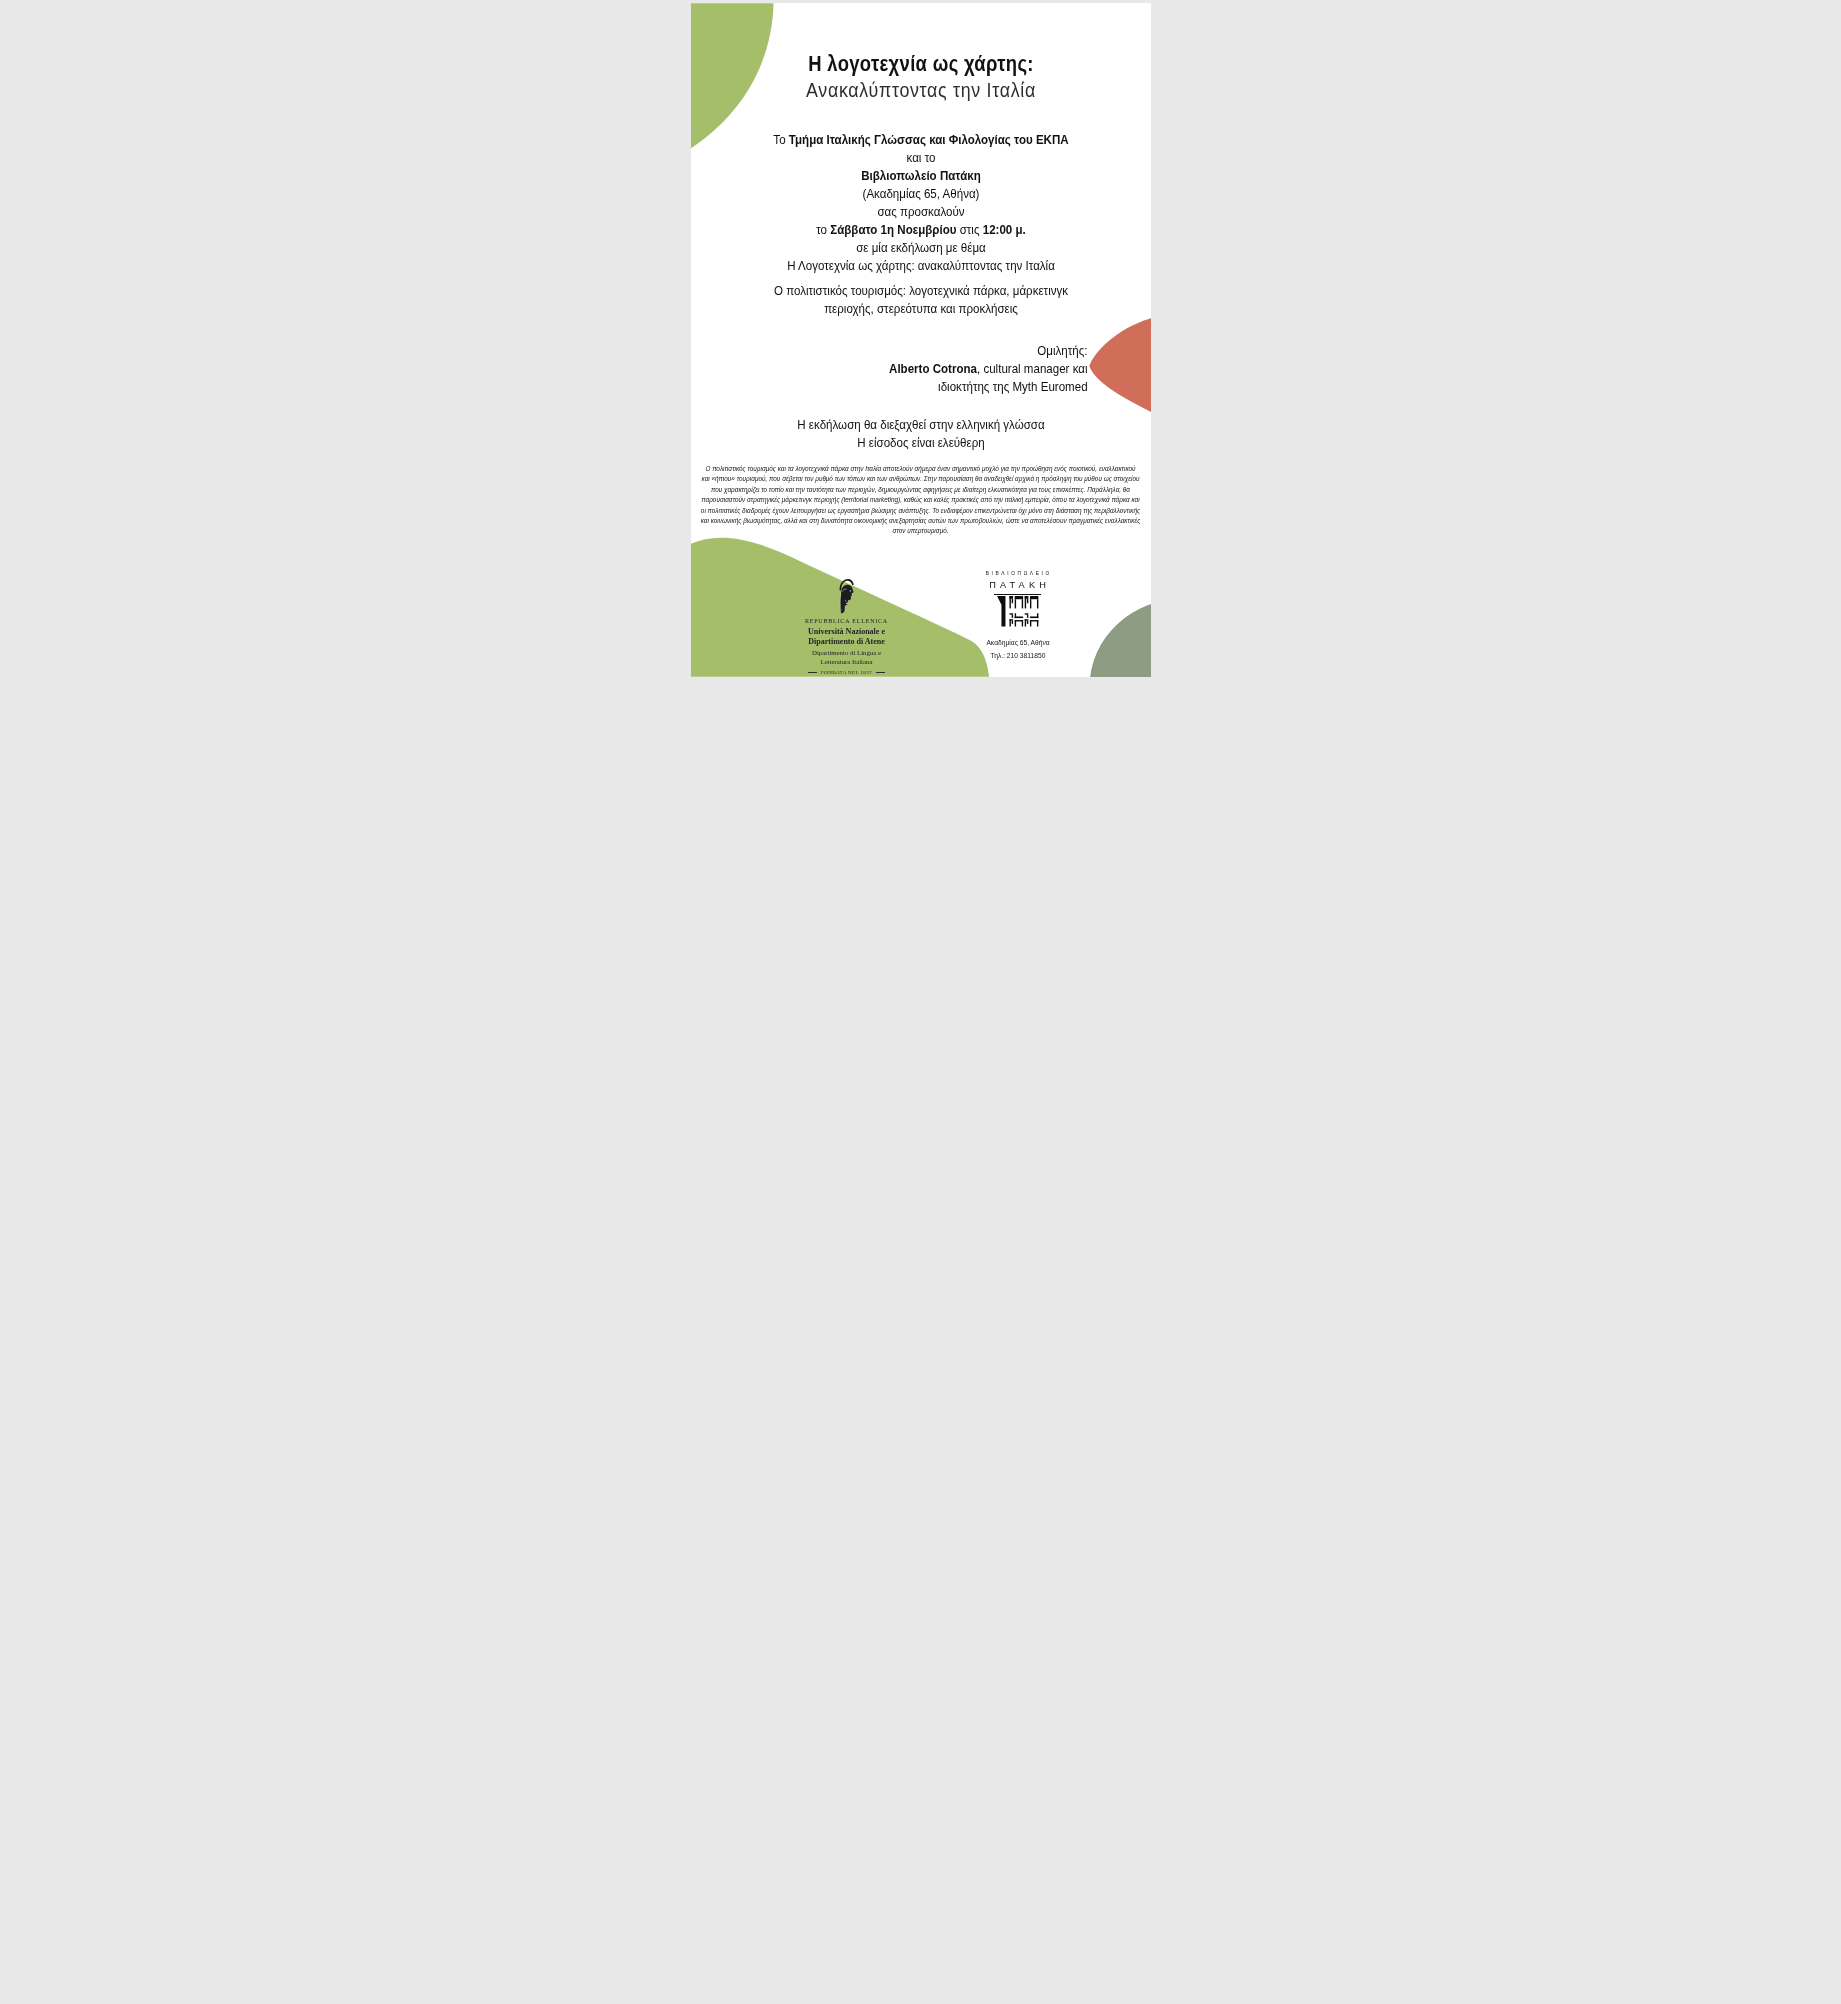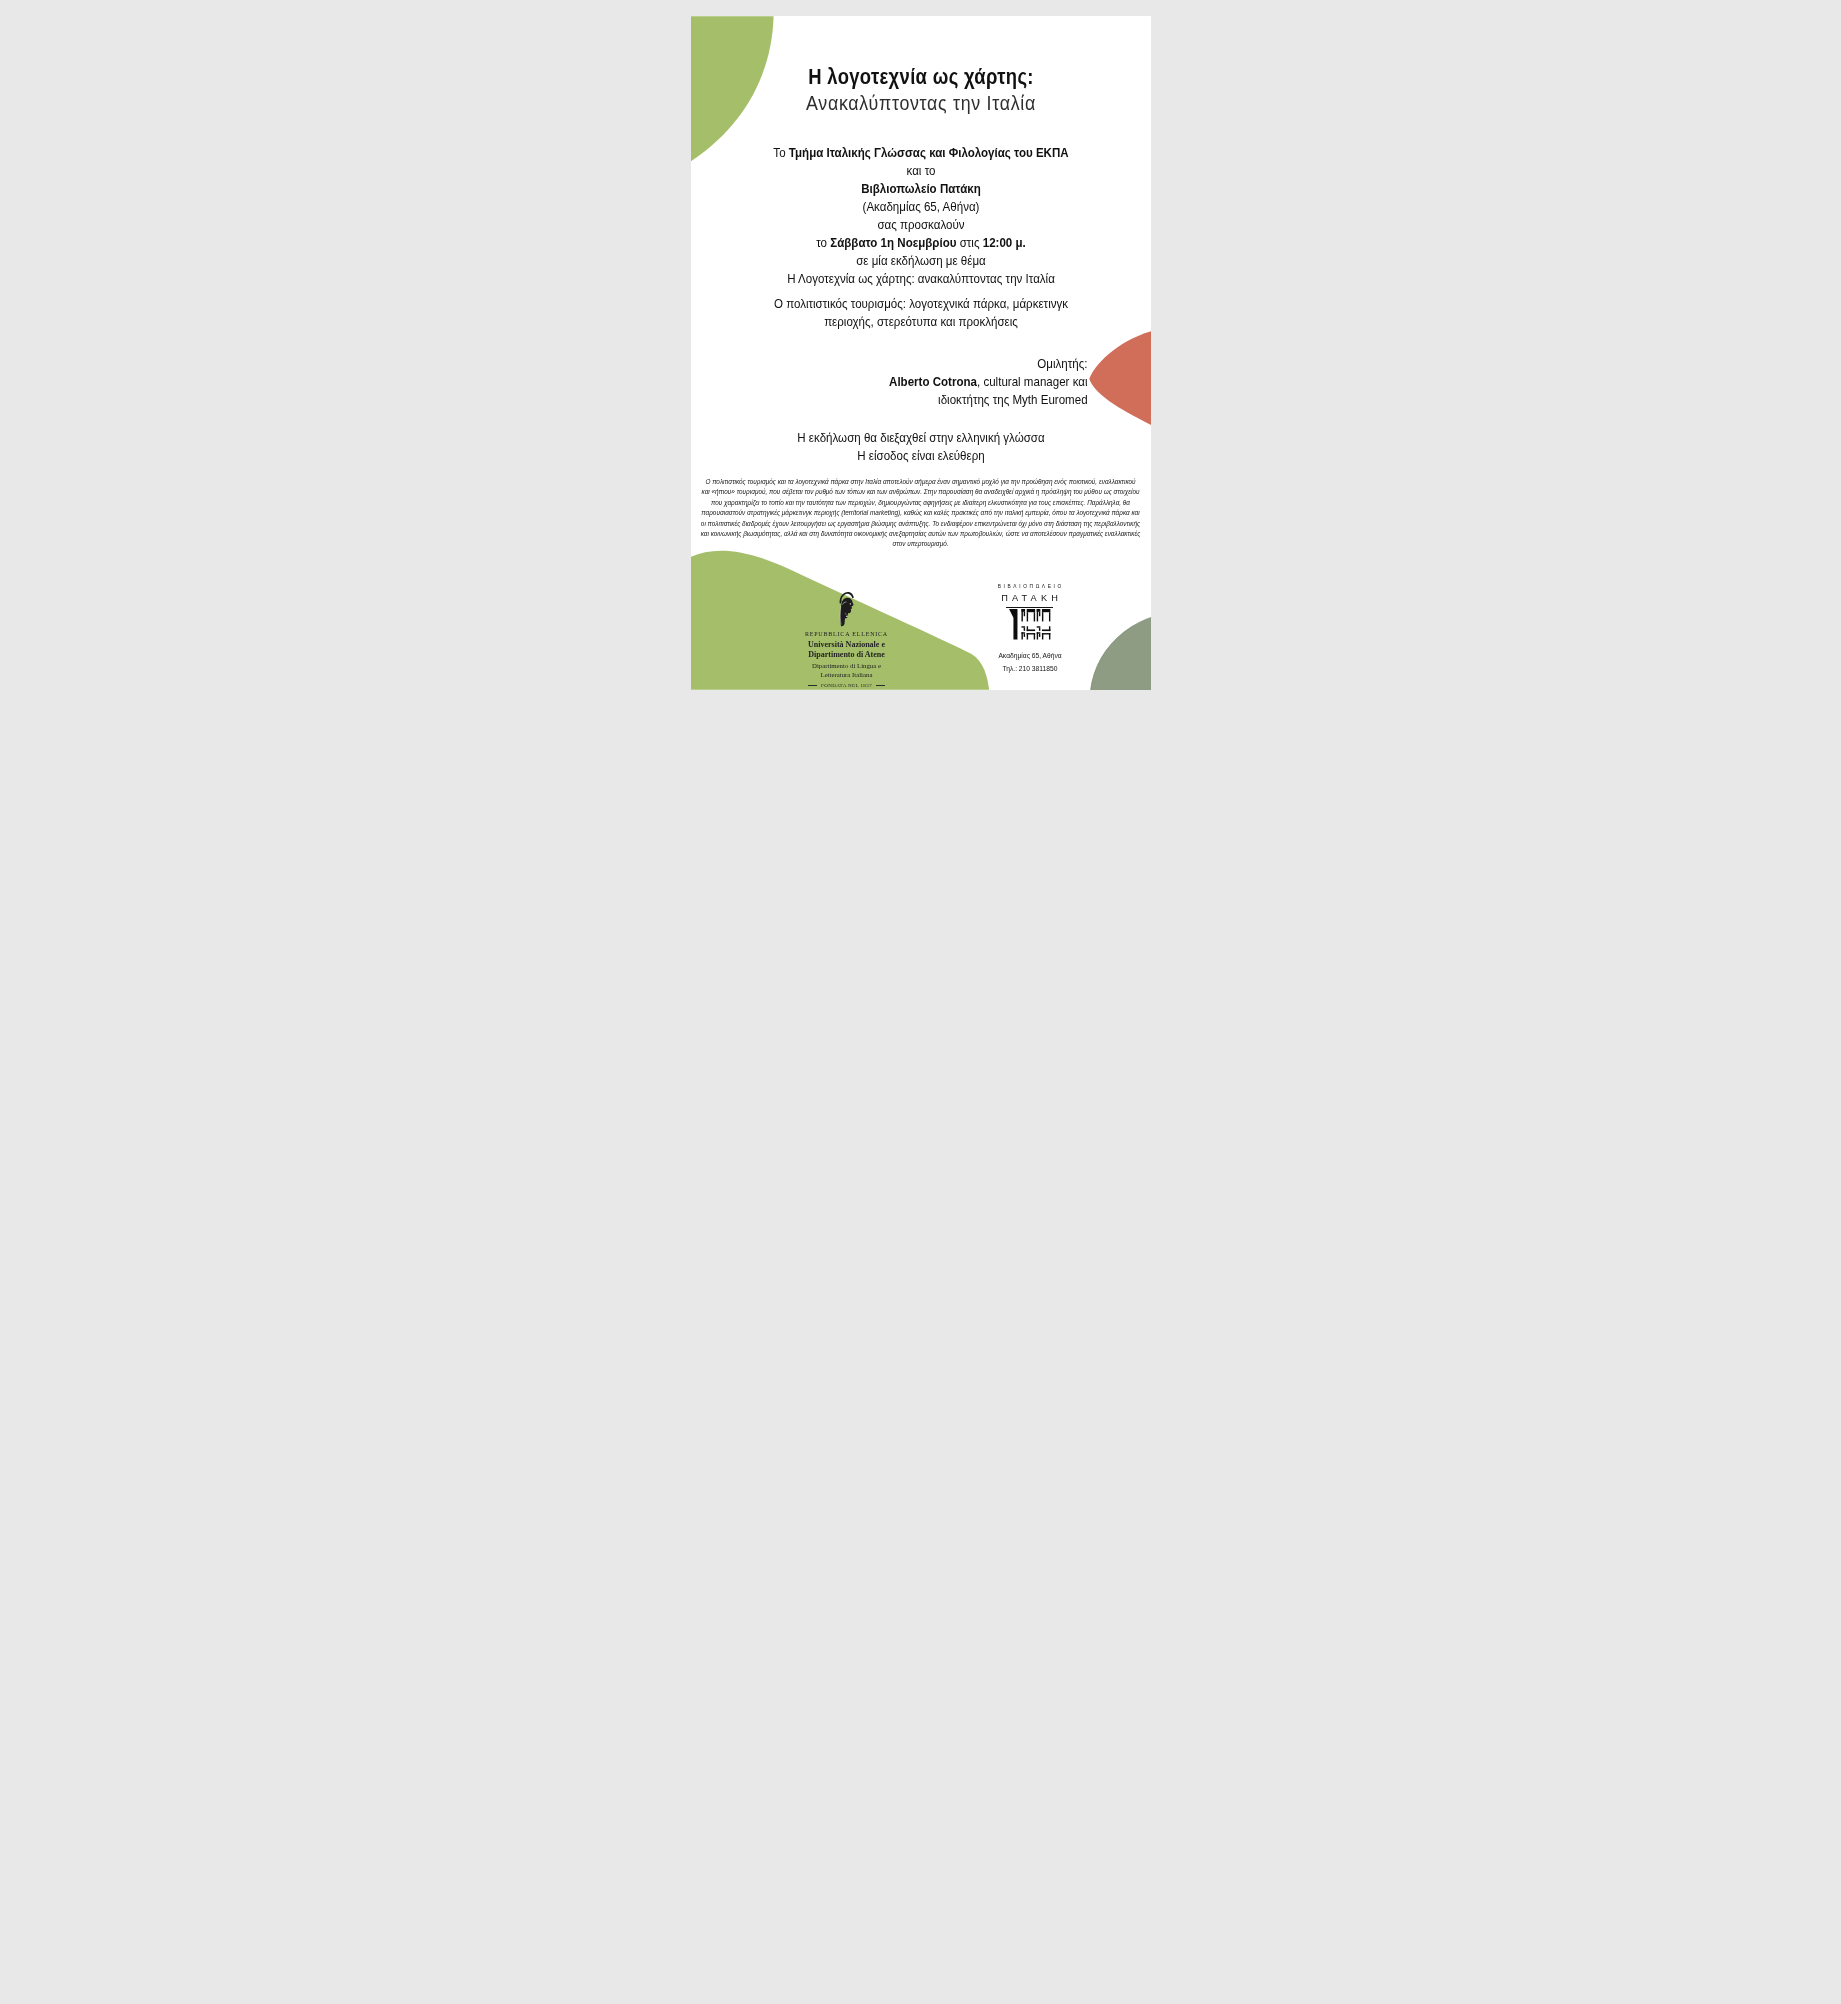--- a/index.html
+++ b/index.html
@@ -1,19 +1,19 @@
 <!DOCTYPE html>
 <html style="font-size:6.4px"><head>
 <meta charset="utf-8">
 <style>
   html,body{margin:0;padding:0;background:#e8e8e8;}
   .poster{
     position:relative;
     width:460px;height:674px;
-    margin:16px auto;
+    margin:3px auto;
     background:#ffffff;
     overflow:hidden;
     font-family:"Liberation Sans", sans-serif;
     color:#111;
   }
   .bg{position:absolute;left:0;top:0;width:100%;height:100%;}
   .abs{position:absolute;left:0;right:0;}
   .center{text-align:center;}
   .nowrap{white-space:nowrap;}
   .cond{transform:scaleX(0.85);transform-origin:50% 0;}
@@ -38,21 +38,21 @@
 
   .uni-col{position:absolute;left:76px;width:160px;top:573px;text-align:center;
            font-family:"Liberation Serif", serif;color:#242424;}
   .uni-seal{display:block;margin:0 auto 3.2px auto;}
   .uni-country{font-size:6px;letter-spacing:0.8px;margin-top:0.8px;}
   .uni-name{font-size:8px;line-height:10px;font-weight:700;margin-top:2.4px;}
   .uni-dept{font-size:6.8px;line-height:8.8px;margin-top:2.4px;}
   .uni-founded{margin-top:3.6px;font-size:5px;letter-spacing:0.4px;display:flex;align-items:center;justify-content:center;gap:3.6px;}
   .uni-founded .rule{width:9.6px;height:0.4px;background:#2c2c2c;}
 
-  .shop-col{position:absolute;left:279px;width:120px;top:568px;text-align:center;color:#141414;}
+  .shop-col{position:absolute;left:267px;width:120px;top:568px;text-align:center;color:#141414;}
   .shop-label{font-size:4.8px;letter-spacing:0.55em;text-indent:0.55em;}
   .shop-name{font-size:9.2px;letter-spacing:0.45em;text-indent:0.45em;margin-top:3.6px;font-weight:400;}
   .shop-rule{width:47px;height:0.8px;background:#141414;margin:4px auto 0 auto;}
   .shop-logo{display:block;margin:2px auto 0 auto;}
   .shop-address{margin-top:8.8px;font-size:7.6px;line-height:13px;transform:scaleX(0.88);transform-origin:50% 0;white-space:nowrap;}
 </style>
 </head>
 <body>
 
 <div class="poster">

